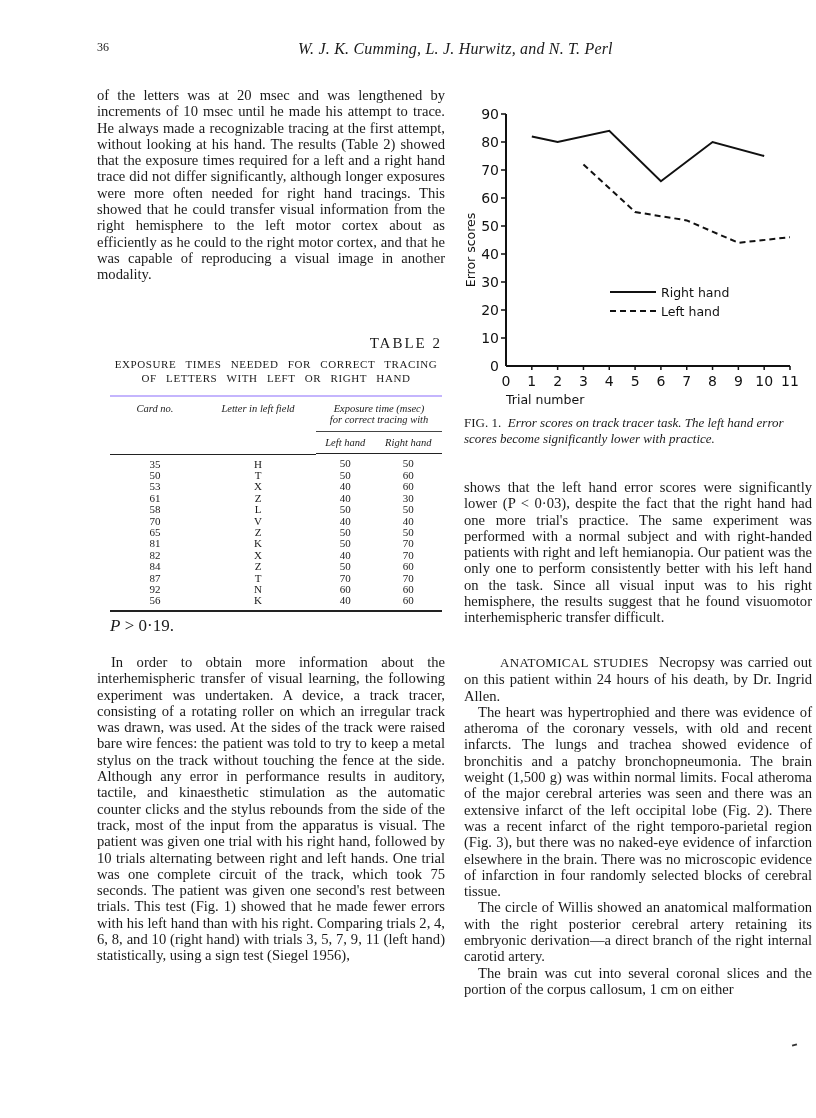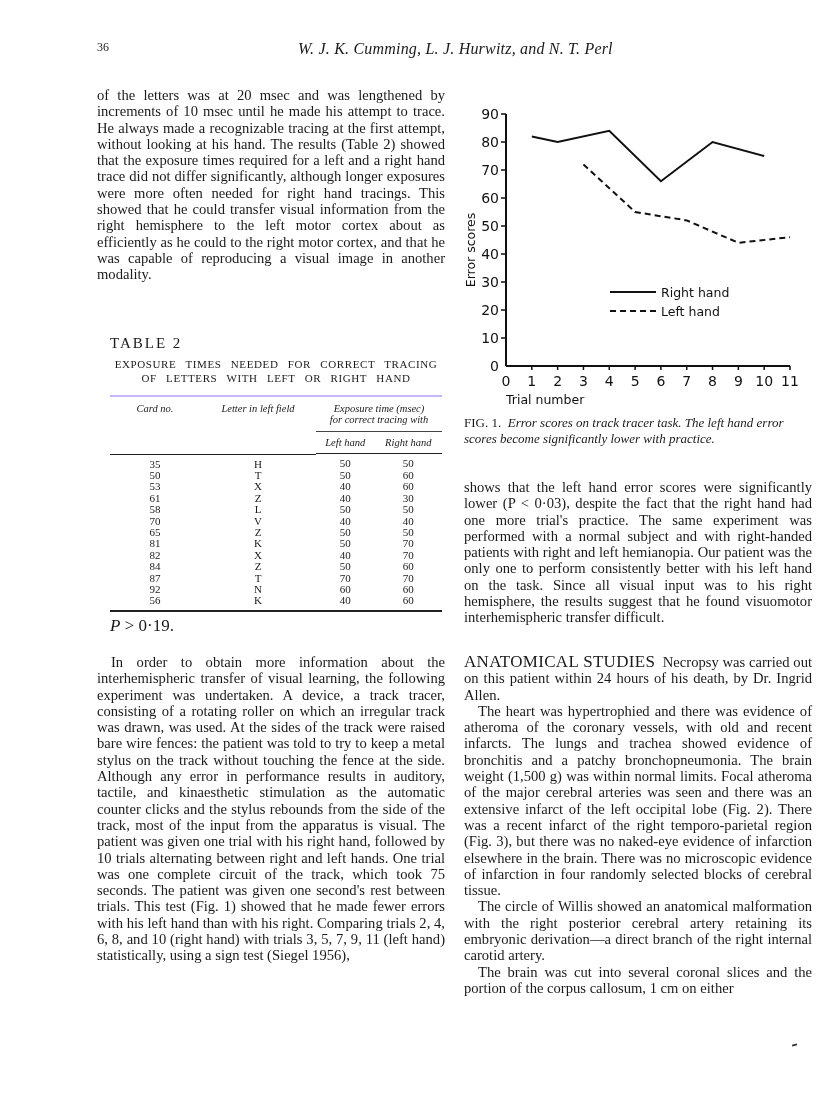--- a/index.html
+++ b/index.html
@@ -12,24 +12,24 @@
   .page-num { position: absolute; left: 97px; top: 0; font-size: 12px; }
   .authors { position: absolute; left: 298px; top: 0; font-size: 16px; font-style: italic; letter-spacing: 0.2px; }
 
   .col { position: absolute; width: 348px; font-size: 14.6px; line-height: 16.3px; text-align: justify; }
   .col p { margin: 0; }
   .col p.indent { text-indent: 14px; }
   .col-left-top { left: 97px; top: 87px; }
   .col-left-bottom { left: 97px; top: 654px; }
   .col-right-top { left: 464px; top: 479px; }
   .col-right-bottom { left: 464px; top: 654px; }
-  .smallcaps { font-variant: small-caps; font-size: 17px; letter-spacing: 0.3px; }
+  .smallcaps { font-variant: small-caps; font-size: 13px; letter-spacing: 0.3px; margin-left: 36px; }
 
   .table-block { left: 110px; top: 335px; width: 332px; }
-  .table-title { text-align: left; font-size: 15px; letter-spacing: 2px; margin-bottom: 5px; }
+  .table-title { text-align: right; font-size: 15px; letter-spacing: 2px; margin-bottom: 5px; }
   .table-caption { text-align: center; font-size: 11px; letter-spacing: 0.6px; line-height: 14px; text-transform: uppercase; word-spacing: 6px; }
   table.t2 { border-collapse: collapse; width: 332px; margin-top: 10px; font-size: 11px; }
   table.t2 th { font-weight: normal; font-style: italic; font-size: 10.5px; line-height: 11px; vertical-align: top; padding: 0; }
   table.t2 thead tr.r1 th { padding-top: 6px; padding-bottom: 6px; }
   table.t2 thead tr.r2 th { padding-top: 5px; padding-bottom: 5px; }
   table.t2 .rule-top { border-top: 2px solid #c4b5fd; }
   table.t2 .rule-mid { border-top: 1px solid #444; }
   table.t2 .rule-bot { border-bottom: 1.5px solid #222; }
   table.t2 td { text-align: center; padding: 0; line-height: 11.4px; font-weight: normal; font-size: 11px; }
   table.t2 tbody tr:first-child td { padding-top: 4px; }

